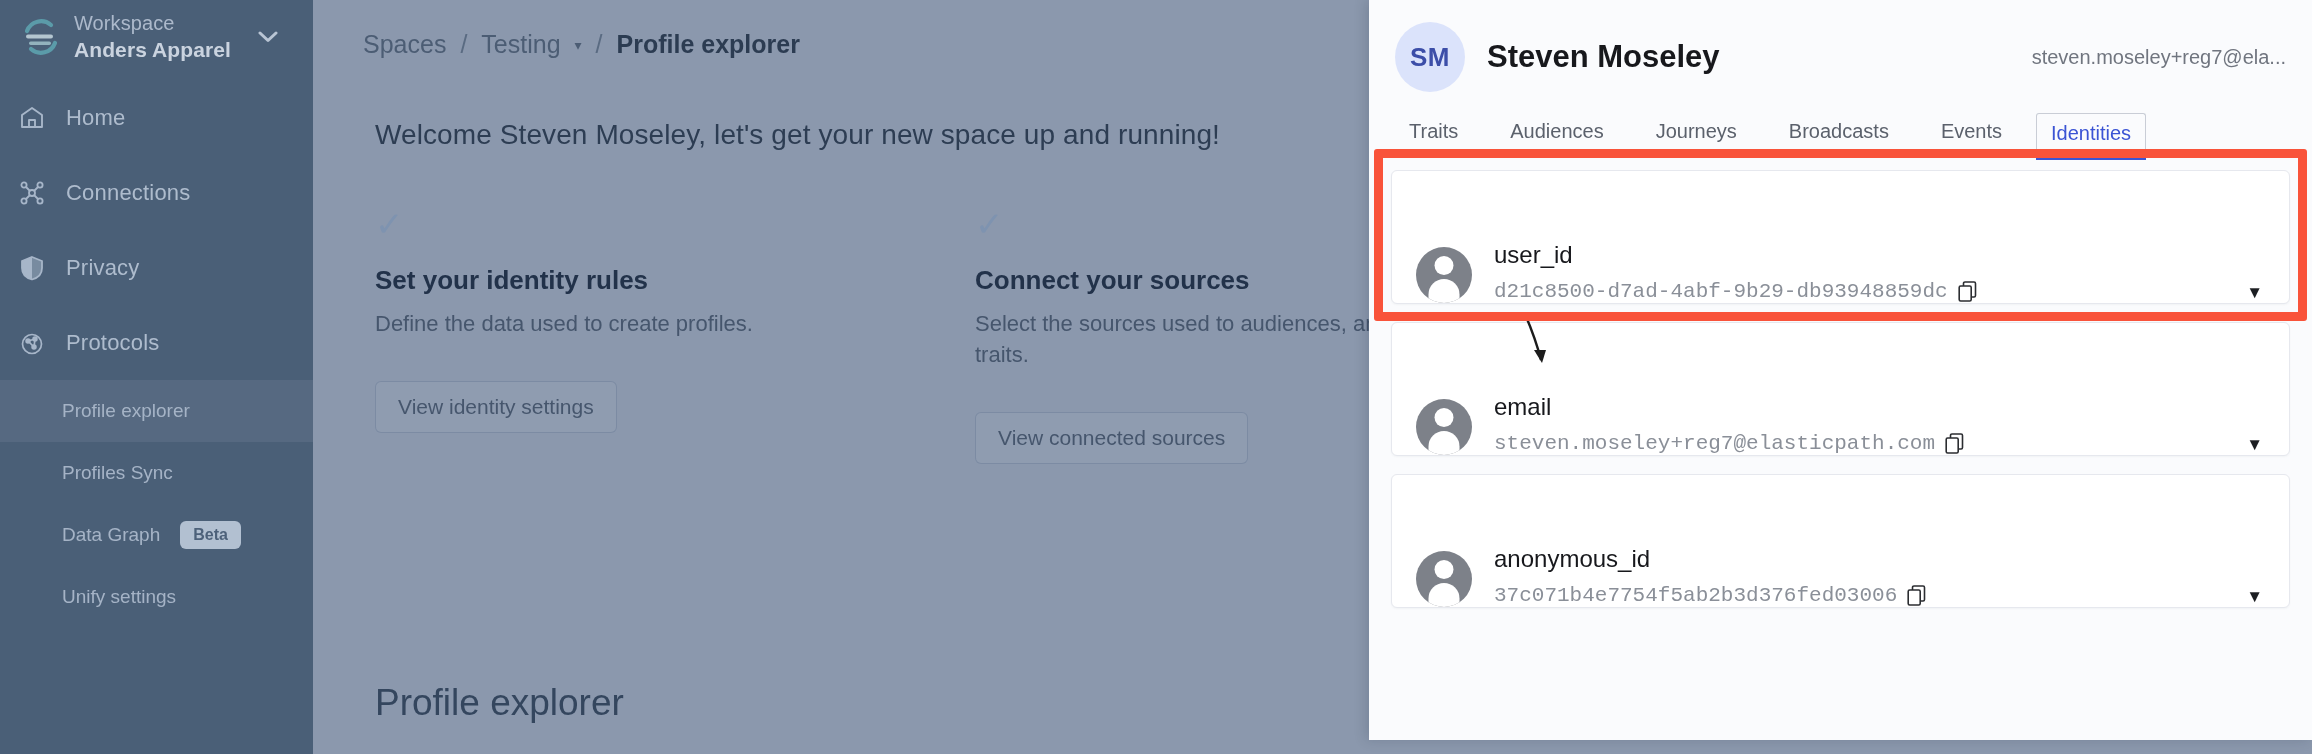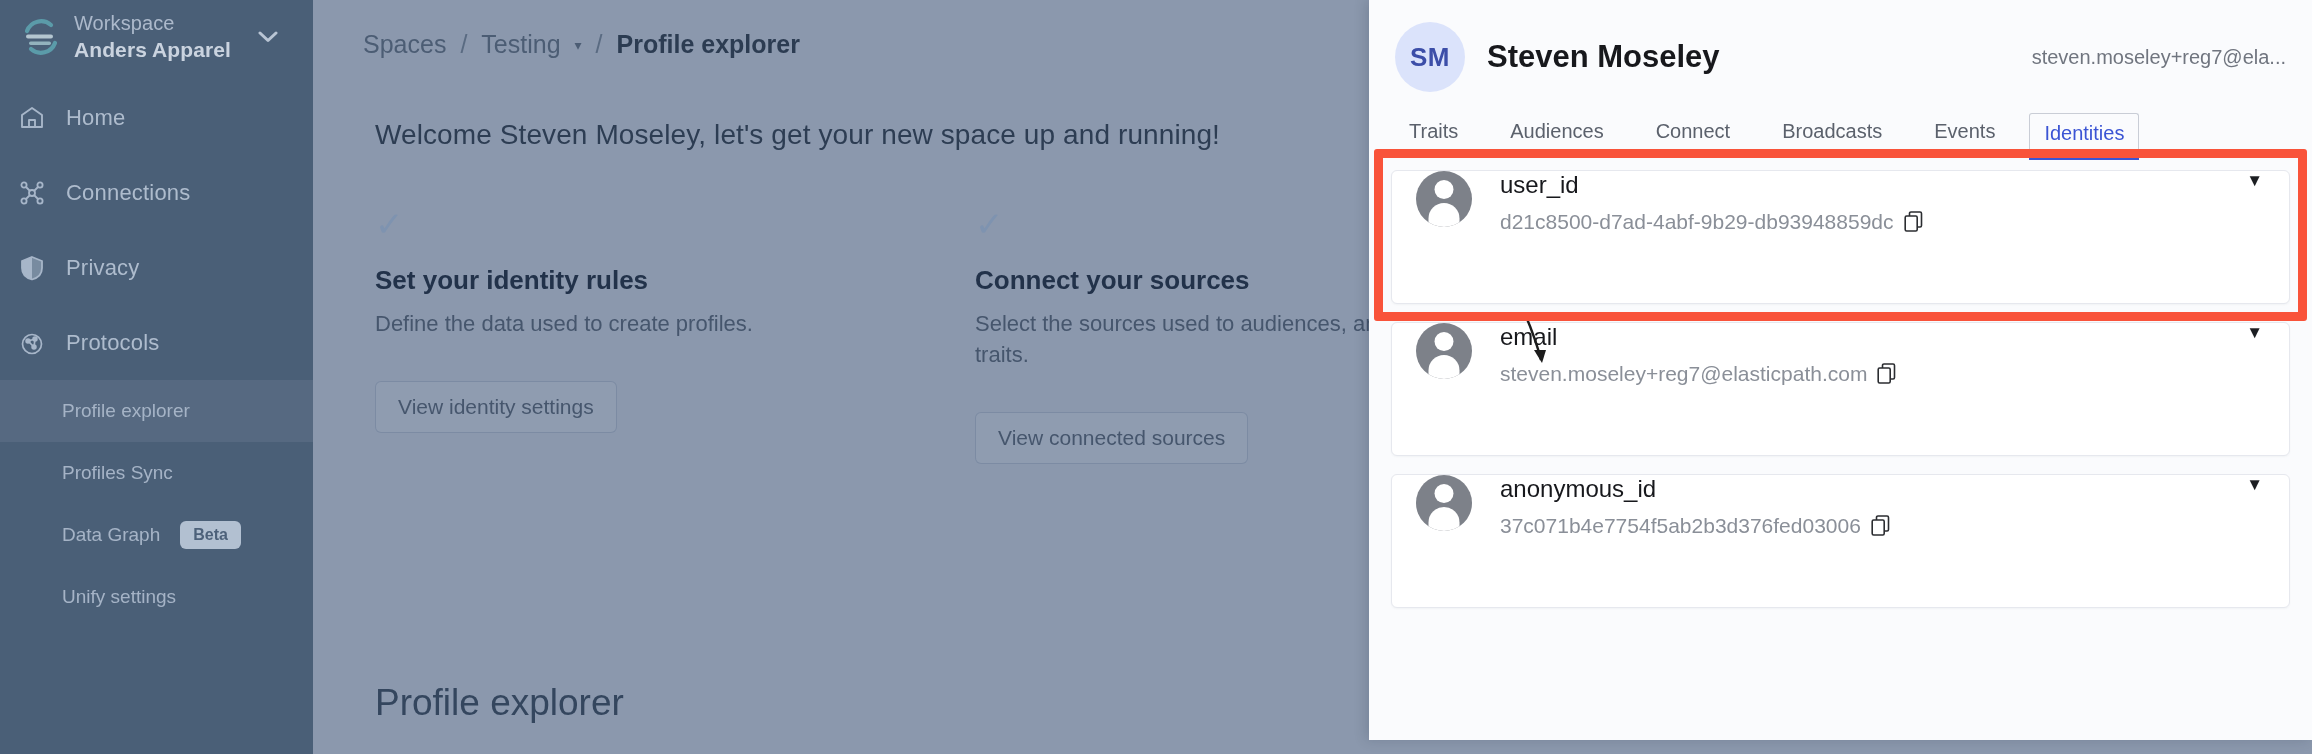--- a/index.html
+++ b/index.html
@@ -143,40 +143,40 @@
   .tab.active::after {
     content:""; position:absolute; left:-1px; right:-1px; bottom:-3px;
     height:4px; background:#3b54d4;
   }
   .tabs-rule { height:1px; background:#e3e6ec; margin: 0 22px; }
 
   .cards { padding: 12px 22px 0 22px; position:relative; }
   .id-card {
     background:#ffffff; border:1px solid #e6e8ee; border-radius:6px;
     height: 134px; margin-bottom: 18px;
-    display:flex; align-items:flex-start; gap:28px;
+    display:flex; align-items:flex-end; gap:22px;
     padding: 0 26px 0 24px;
     box-shadow: 0 1px 2px rgba(30,40,60,0.04);
     position:relative;
   }
   .pic {
     width:56px; height:56px; border-radius:50%;
     background:#7d8189; flex:0 0 56px; position:relative; overflow:hidden;
   }
   .pic::before {
     content:""; position:absolute; left:50%; top:9px; transform:translateX(-50%);
     width:19px; height:19px; border-radius:50%; background:#ffffff;
   }
   .pic::after {
     content:""; position:absolute; left:50%; top:32px; transform:translateX(-50%);
     width:31px; height:30px; border-radius:16px 16px 0 0; background:#ffffff;
   }
   .id-body { flex:1 1 auto; min-width:0; }
   .id-key { font-size: 24px; color:#17181c; font-weight:400; }
-  .id-val-row { display:flex; align-items:center; gap:10px; margin-top: 11px; }
+  .id-val-row { display:flex; align-items:center; gap:10px; margin-top: 11px; font-family: Liberation Mono, monospace; }
   .id-val { font-size: 21px; color:#8a8f98; white-space:nowrap; }
   .copy-ico { width:20px; height:22px; flex:0 0 20px; color:#2b2d31; }
   .copy-ico svg{display:block;}
   .chev { color:#1c1e22; font-size: 17px; flex:0 0 auto; padding-left:14px;}
 
   .highlight-box {
     position:absolute; left: 5px; top: -9px;
     width: 933px; height: 172px;
     border: 9px solid #f9533a;
     border-radius: 3px;
@@ -330,21 +330,21 @@
 
     <div class="panel-head">
       <div class="avatar">SM</div>
       <div class="panel-name">Steven Moseley</div>
       <div class="panel-email">steven.moseley+reg7@ela...</div>
     </div>
 
     <div class="tabs">
       <div class="tab">Traits</div>
       <div class="tab">Audiences</div>
-      <div class="tab">Connect</div>
+      <div class="tab">Journeys</div>
       <div class="tab">Broadcasts</div>
       <div class="tab">Events</div>
       <div class="tab active">Identities</div>
     </div>
     <div class="tabs-rule"></div>
 
     <div class="cards">
 
       <div class="id-card">
         <div class="pic"></div>

